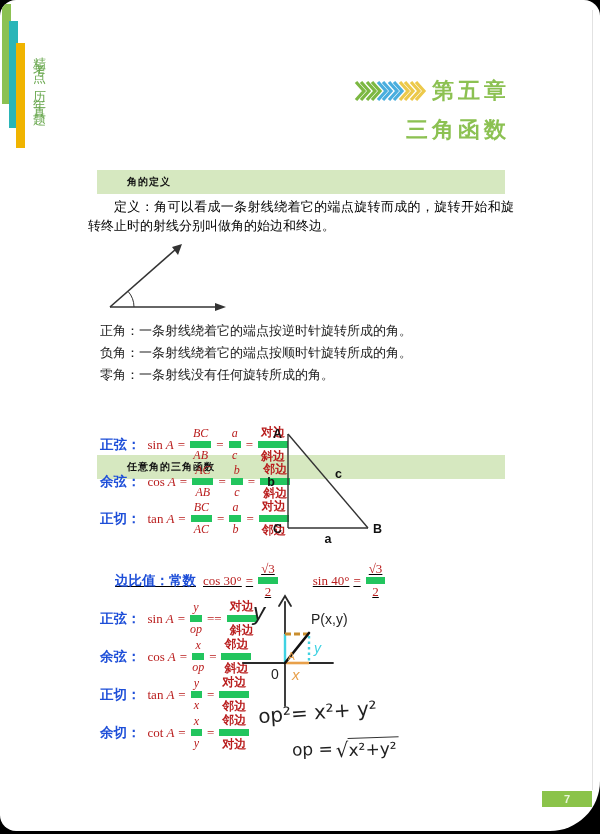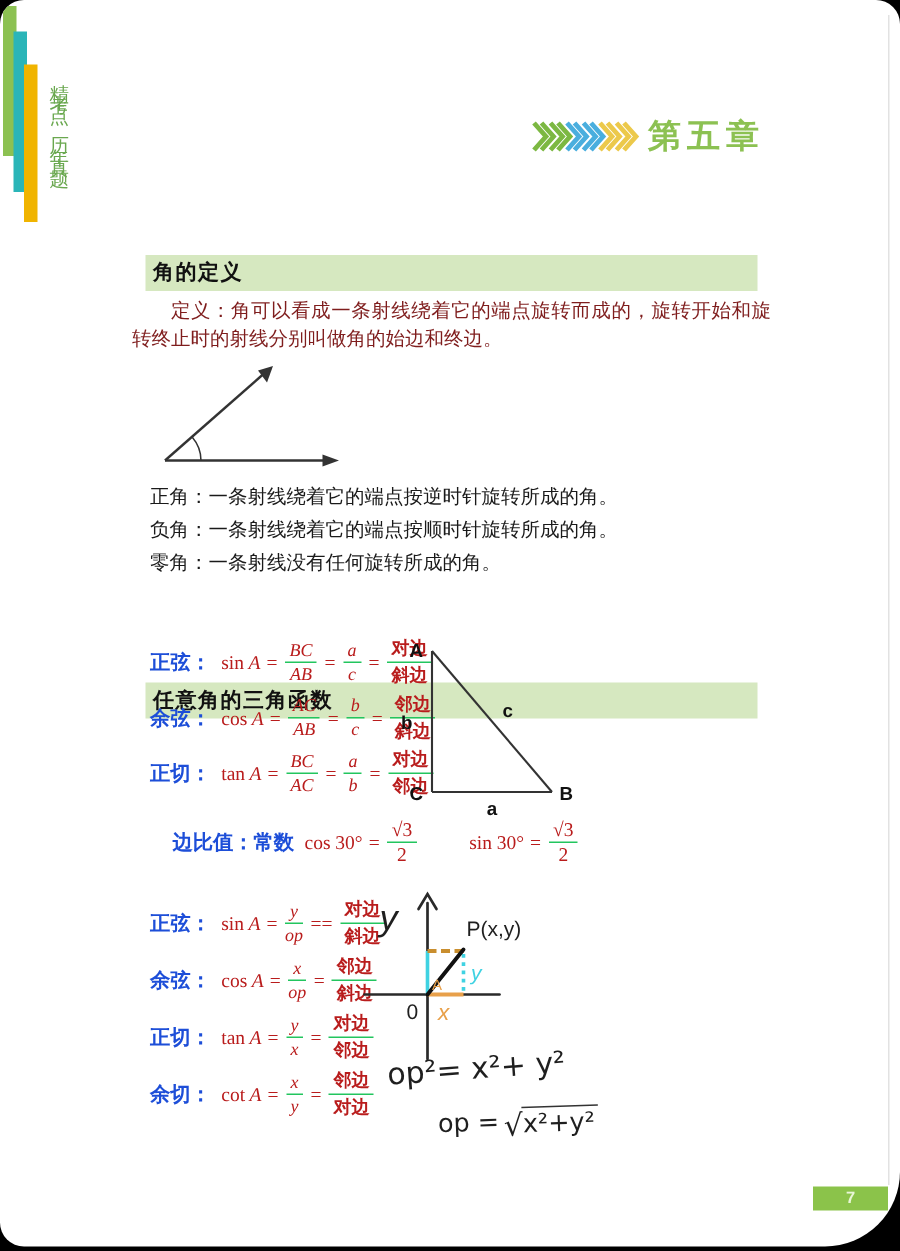--- a/index.html
+++ b/index.html
@@ -21,39 +21,39 @@
   
   .chapter{position:absolute;right:90px;top:76px;text-align:right;}
   .chapter-line1{display:flex;align-items:center;justify-content:flex-end;}
   .chapter-num,.chapter-title{font-family:"Liberation Sans",sans-serif;font-weight:bold;
          font-size:22px;color:#8cc152;letter-spacing:4px;}
   .chapter-title{display:block;margin-top:9px;}
 
   
   .sec-bar{position:absolute;left:97px;width:408px;height:24px;background:#d6e8c0;
            display:flex;align-items:center;}
-  .sec-bar span{font-family:"Liberation Sans",sans-serif;font-weight:bold;font-size:14px;
-           color:#111;padding-left:5px;letter-spacing:1px;}
-
-  .para{position:absolute;left:88px;width:426px;font-size:13px;line-height:19px;color:#7f1d1d;
+  .sec-bar span{font-family:"Liberation Sans",sans-serif;font-weight:bold;font-size:10px;
+           color:#111;padding-left:30px;letter-spacing:1px;}
+
+  .para{position:absolute;left:88px;width:426px;font-size:13px;line-height:19px;color:#000000;
         text-align:justify;}
   .para.indent{text-indent:2em;}
   .angle-line{position:absolute;left:100px;font-size:13px;color:#1a1a1a;}
 
   
   .frow{position:absolute;display:flex;align-items:center;}
   .flabel{font-family:"Liberation Sans",sans-serif;font-weight:bold;font-size:13.5px;
           color:#1d4ed8;margin-right:7px;white-space:nowrap;}
   .math{font-size:13px;color:#b91c1c;display:flex;align-items:center;}
   .mr{font-family:"Liberation Serif",serif;}
   .mi{font-family:"Liberation Serif",serif;font-style:italic;margin-left:3px;}
   .eq{margin:0 4px;font-family:"Liberation Serif",serif;}
   .frac{display:inline-flex;flex-direction:column;align-items:center;line-height:1.15;
         margin:0 1px;}
-  .frac .num{border-bottom:1px solid #22c55e;padding:0 3px;}
+  .frac .num{border-bottom:7px solid #22c55e;padding:0 3px;}
   .frac.lt .num,.frac.lt .den{font:italic 12px "Liberation Serif",serif;}
   .frac.cn .num,.frac.cn .den{font:bold 12px "Liberation Sans",sans-serif;font-style:normal;}
   .frac.rt .num,.frac.rt .den{font:13px "Liberation Serif",serif;}
 
   .ratio-gap{width:34px;}
 
   
   .hand{font-family:"DejaVu Sans",sans-serif;color:#1f1f1f;}
   .hw-eq1{position:absolute;left:258px;top:700px;font-size:20px;transform:rotate(-4deg);}
   .hw-eq2{position:absolute;left:292px;top:738px;font-size:17px;transform:rotate(-2deg);
@@ -86,20 +86,21 @@
           <path d="M2 2 L10 11 L2 20 M7 2 L15 11 L7 20" stroke="#7cb842"></path>
           <path d="M13 2 L21 11 L13 20 M18 2 L26 11 L18 20" stroke="#7cb842"></path>
           <path d="M24 2 L32 11 L24 20 M29 2 L37 11 L29 20" stroke="#4aaede"></path>
           <path d="M35 2 L43 11 L35 20 M40 2 L48 11 L40 20" stroke="#4aaede"></path>
           <path d="M46 2 L54 11 L46 20 M51 2 L59 11 L51 20" stroke="#ecc94b"></path>
           <path d="M57 2 L65 11 L57 20 M62 2 L70 11 L62 20" stroke="#ecc94b"></path>
         </g>
       </svg>
       <span class="chapter-num">第五章</span>
     </div>
+    <span class="chapter-title">三角函数</span>
   </div>
 
   <div class="sec-bar" style="top:170px;">
     <span>角的定义</span>
   </div>
 
   <div class="para indent" style="top:197px;">定义：角可以看成一条射线绕着它的端点旋转而成的，旋转开始和旋转终止时的射线分别叫做角的始边和终边。</div>
 
   <svg class="abs" style="left:90px;top:243px;" width="240" height="85" viewBox="0 0 240 85">
     <g stroke="#333" stroke-width="1.6" fill="none">
@@ -197,31 +198,31 @@
     <g font-size="12.5" font-weight="bold" fill="#111">
       <text x="34" y="18" text-anchor="end">A</text>
       <text x="34" y="113" text-anchor="end">C</text>
       <text x="125" y="113" text-anchor="start">B</text>
       <text x="27" y="66" text-anchor="end">b</text>
       <text x="87" y="58" text-anchor="start">c</text>
       <text x="80" y="123" text-anchor="middle">a</text>
     </g>
   </svg>
 
-  <div class="frow" style="left:115px;top:545px;">
+  <div class="frow" style="left:115px;top:561px;text-decoration:underline;">
     <span class="flabel">边比值：常数</span>
     <span class="math" style="margin-left:0;">
       <span class="mr">cos 30°</span>
       <span class="eq">=</span>
       <span class="frac rt">
           <span class="num">√3</span>
           <span class="den">2</span>
         </span>
       <span class="ratio-gap"></span>
-      <span class="mr">sin 30°</span>
+      <span class="mr">sin 40°</span>
       <span class="eq">=</span>
       <span class="frac rt">
           <span class="num">√3</span>
           <span class="den">2</span>
         </span>
     </span>
   </div>
 
   <div class="frow" style="left:100px;top:598px;">
     <span class="flabel">正弦：</span>

